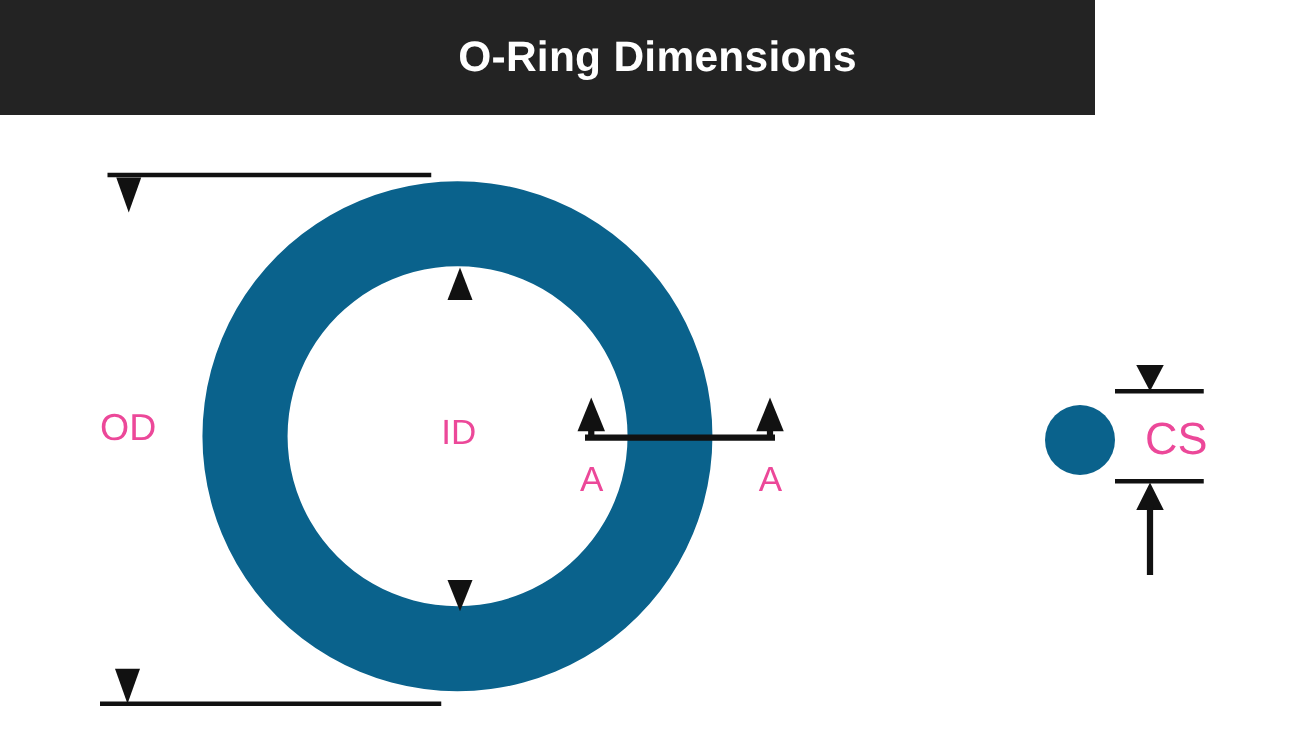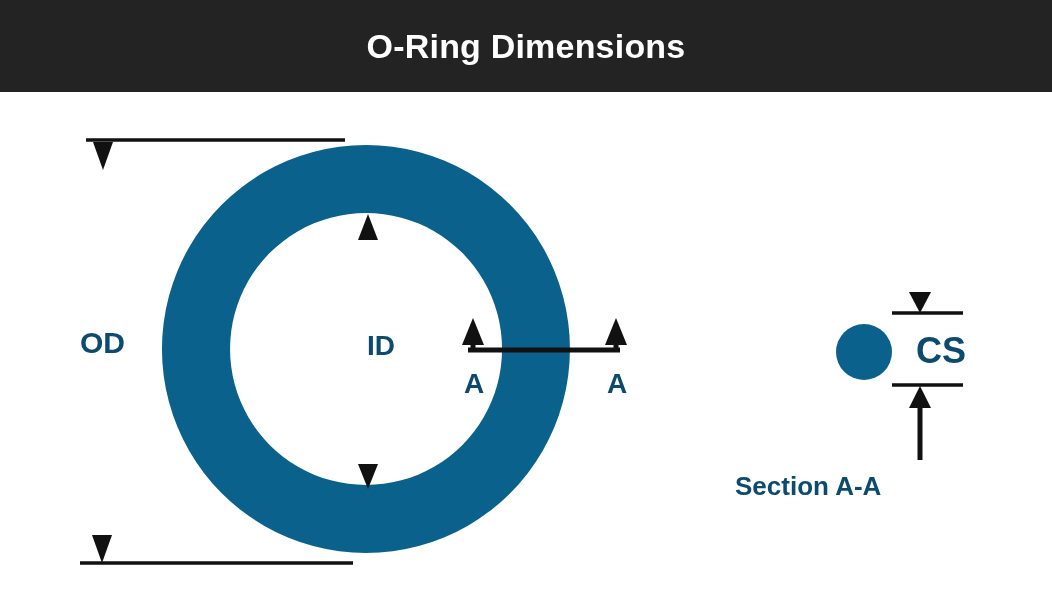--- a/index.html
+++ b/index.html
@@ -15,21 +15,21 @@
     width: 1052px;
     height: 599px;
     background: #ffffff;
     overflow: hidden;
   }
   
   #header {
     position: absolute;
     left: 0;
     top: 0;
-    width: 1052px;
+    width: 876px;
     height: 92px;
     background: #232323;
   }
   #header-title {
     position: absolute;
     left: 0;
     top: 0;
     width: 1052px;
     height: 92px;
     line-height: 92px;
@@ -46,31 +46,31 @@
     position: absolute;
     left: 0;
     top: 0;
     width: 1052px;
     height: 599px;
   }
   
   .dim-label {
     position: absolute;
     font-family: "Liberation Sans", sans-serif;
-    font-weight: bold;
-    color: #0c4a6e;
+    font-weight: normal;
+    color: #ec4899;
     white-space: nowrap;
   }
   #label-od {
     left: 80px;
     top: 326px;
     font-size: 30px;
   }
   #label-id {
-    left: 367px;
+    left: 353px;
     top: 330px;
     font-size: 28px;
   }
   #label-a-left {
     left: 464px;
     top: 368px;
     font-size: 28px;
   }
   #label-a-right {
     left: 607px;
@@ -142,15 +142,14 @@
   <div class="dim-label" id="label-od">OD</div>
 
   <div class="dim-label" id="label-id">ID</div>
 
   <div class="dim-label" id="label-a-left">A</div>
 
   <div class="dim-label" id="label-a-right">A</div>
 
   <div class="dim-label" id="label-cs">CS</div>
 
-  <div class="dim-label" id="label-section-aa">Section A-A</div>
 
 </div>
 
 </body></html>

